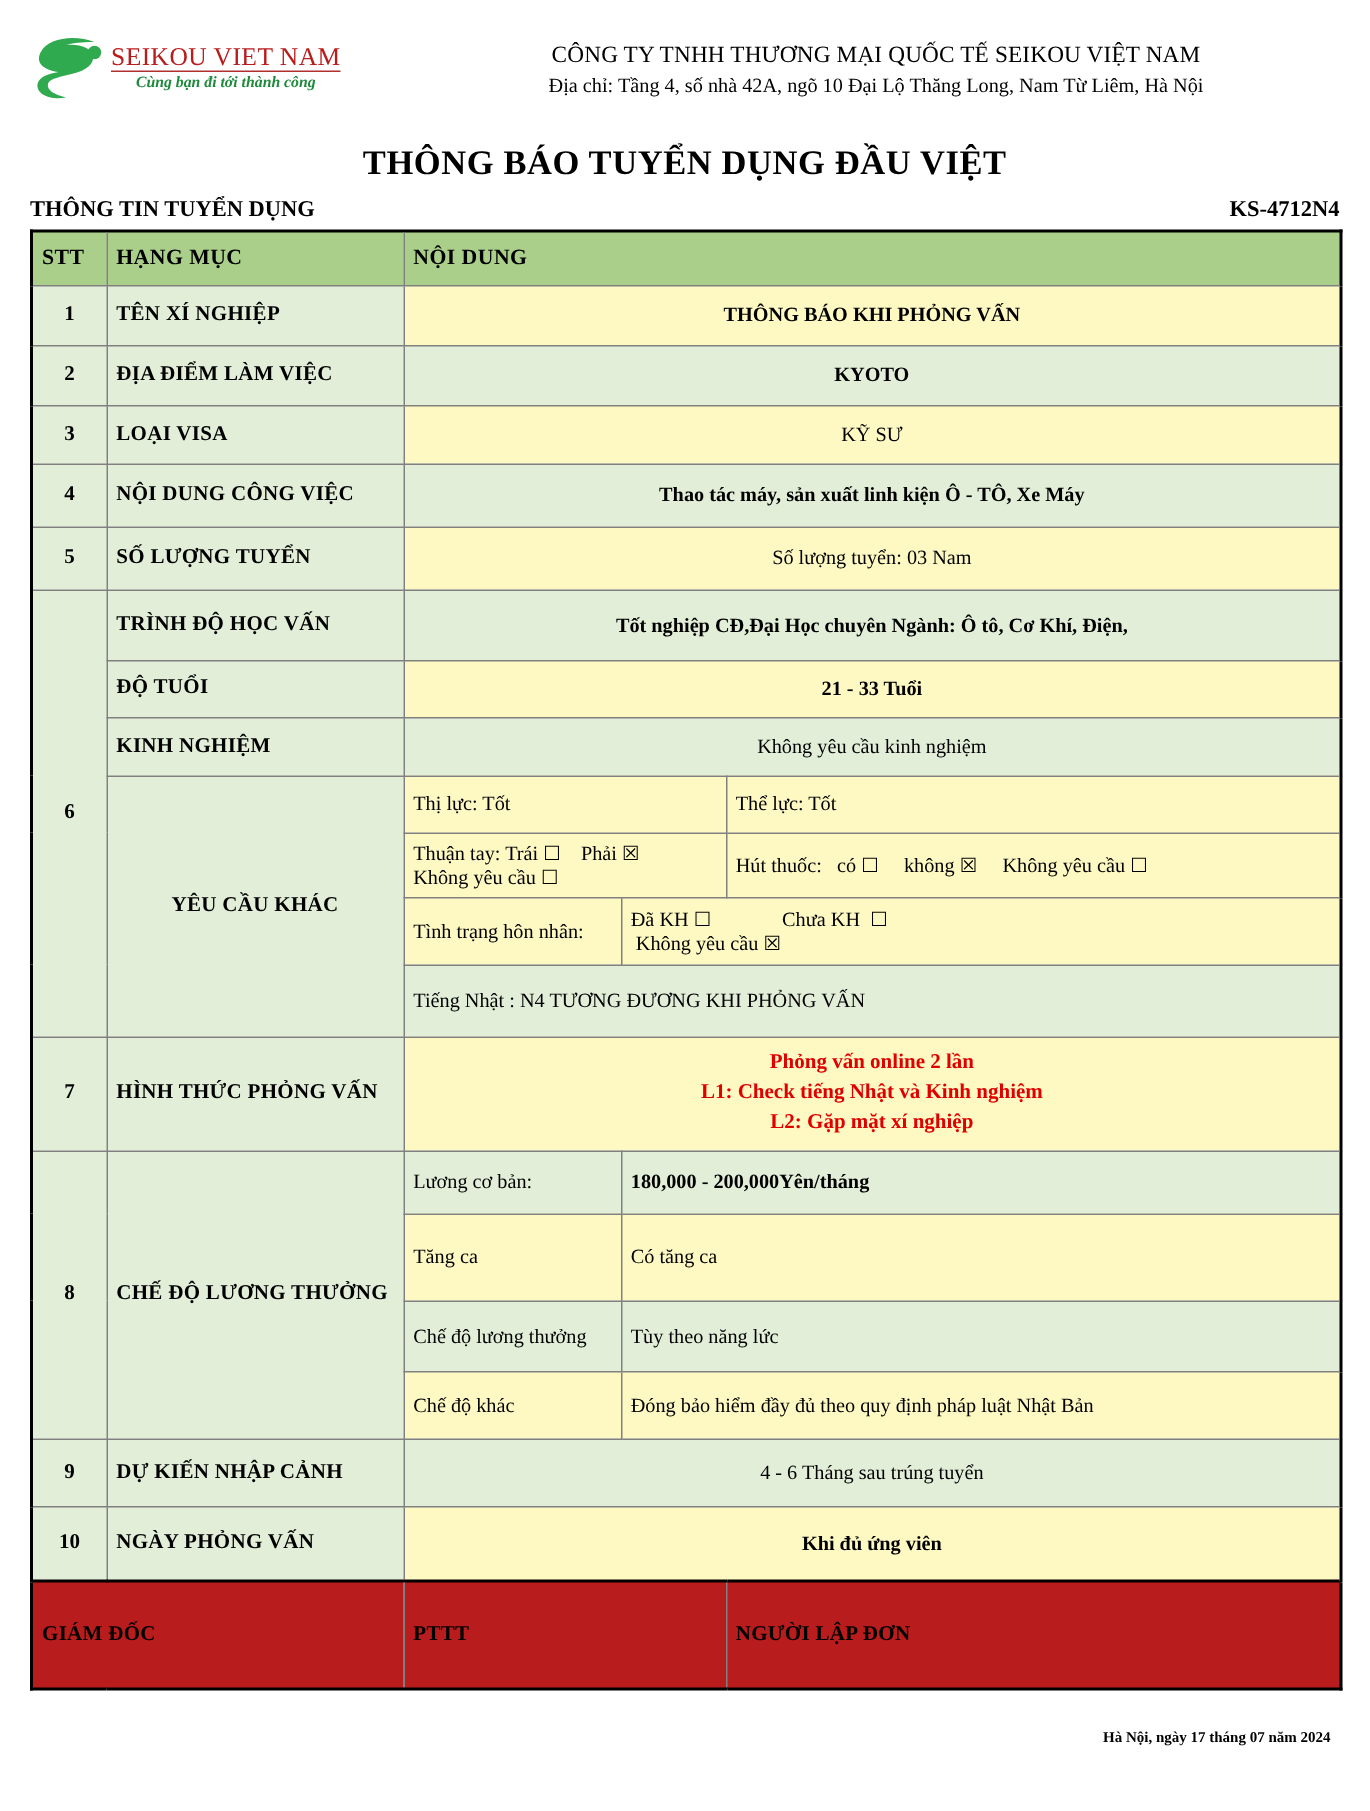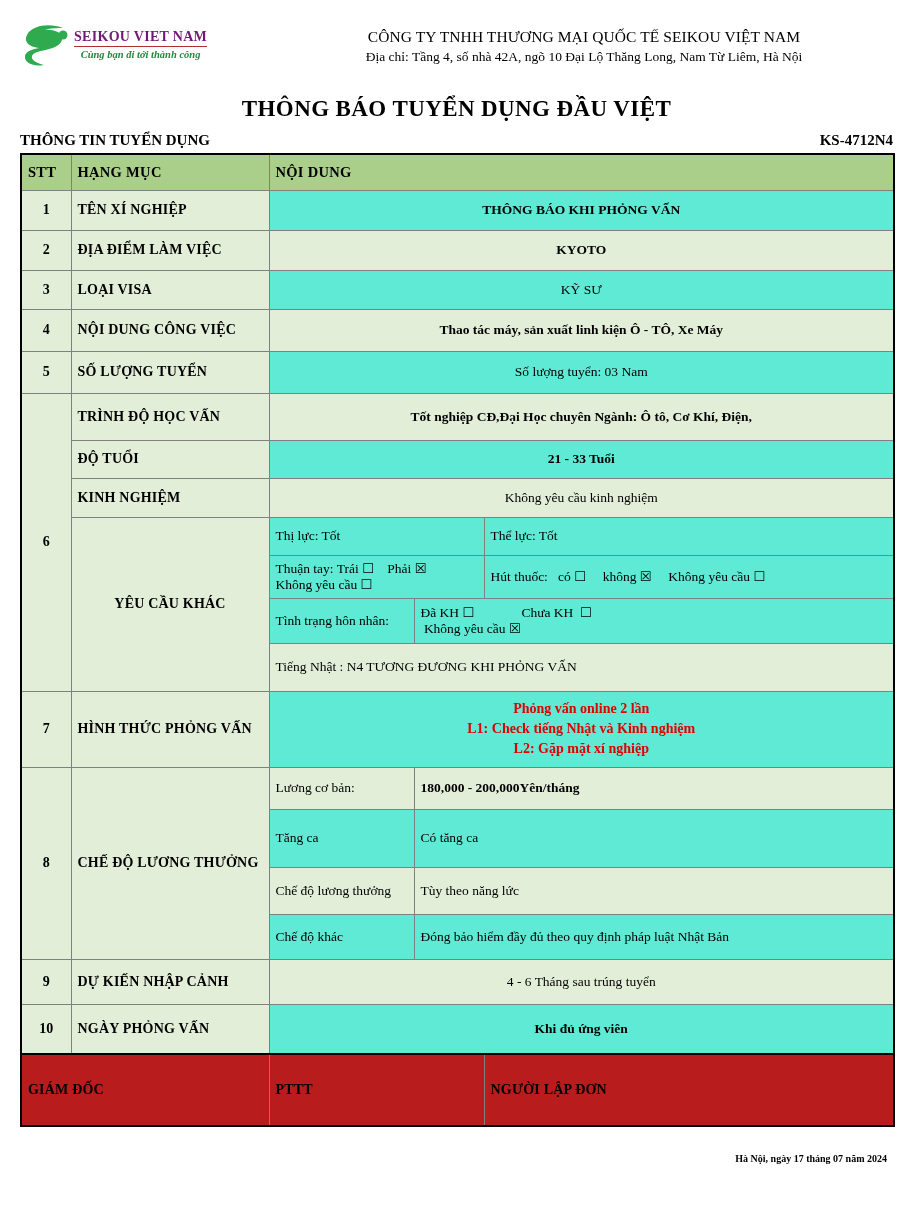--- a/index.html
+++ b/index.html
@@ -33,23 +33,23 @@
     width: 50px;
     height: 46px;
     flex: 0 0 50px;
     position: relative;
   }
   .logo-text {
     padding-left: 4px;
   }
   .logo-name {
     font-family: "Liberation Serif", serif;
-    font-weight: bold;
-    font-size: 14px;
-    color: #701a75;
+    font-weight: normal;
+    font-size: 17px;
+    color: #b91c1c;
     letter-spacing: 0.3px;
     line-height: 1.05;
     border-bottom: 1.5px solid #b03030;
     padding-bottom: 1px;
     white-space: nowrap;
   }
   .logo-tag {
     font-family: "Liberation Serif", serif;
     font-style: italic;
     font-weight: bold;
@@ -135,21 +135,21 @@
     font-size: 14px;
     letter-spacing: 0.2px;
   }
   td.item-center {
     background: #e3eed9;
     font-weight: bold;
     font-size: 14px;
     text-align: center;
     letter-spacing: 0.2px;
   }
-  td.content-white { background: #5eead4; }
+  td.content-white { background: #fef9c3; }
   td.content-green { background: #e3eed9; }
 
   .c-center { text-align: center; }
   .c-bold { font-weight: bold; }
   .c-red { color: #e00000; font-weight: bold; }
 
   .sub-label { font-size: 13.5px; }
 
   .chk { font-family: "DejaVu Sans", sans-serif; font-size: 13px; }
 

